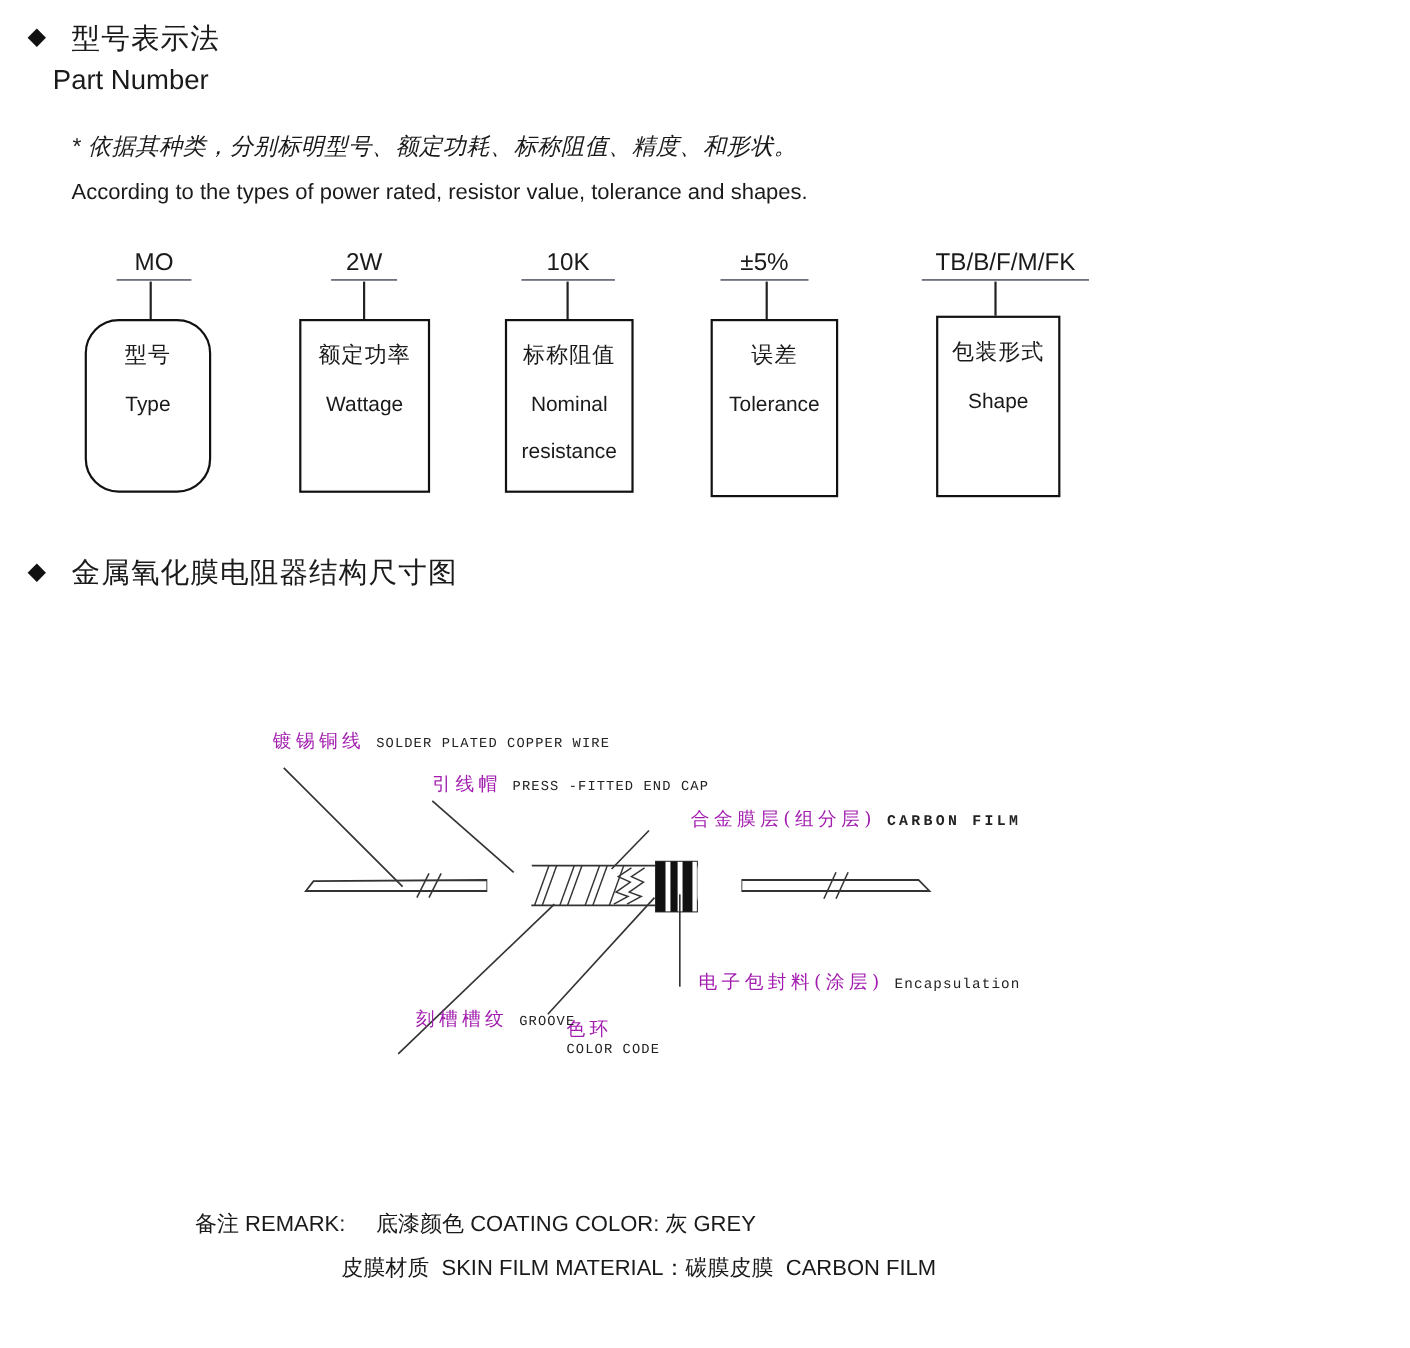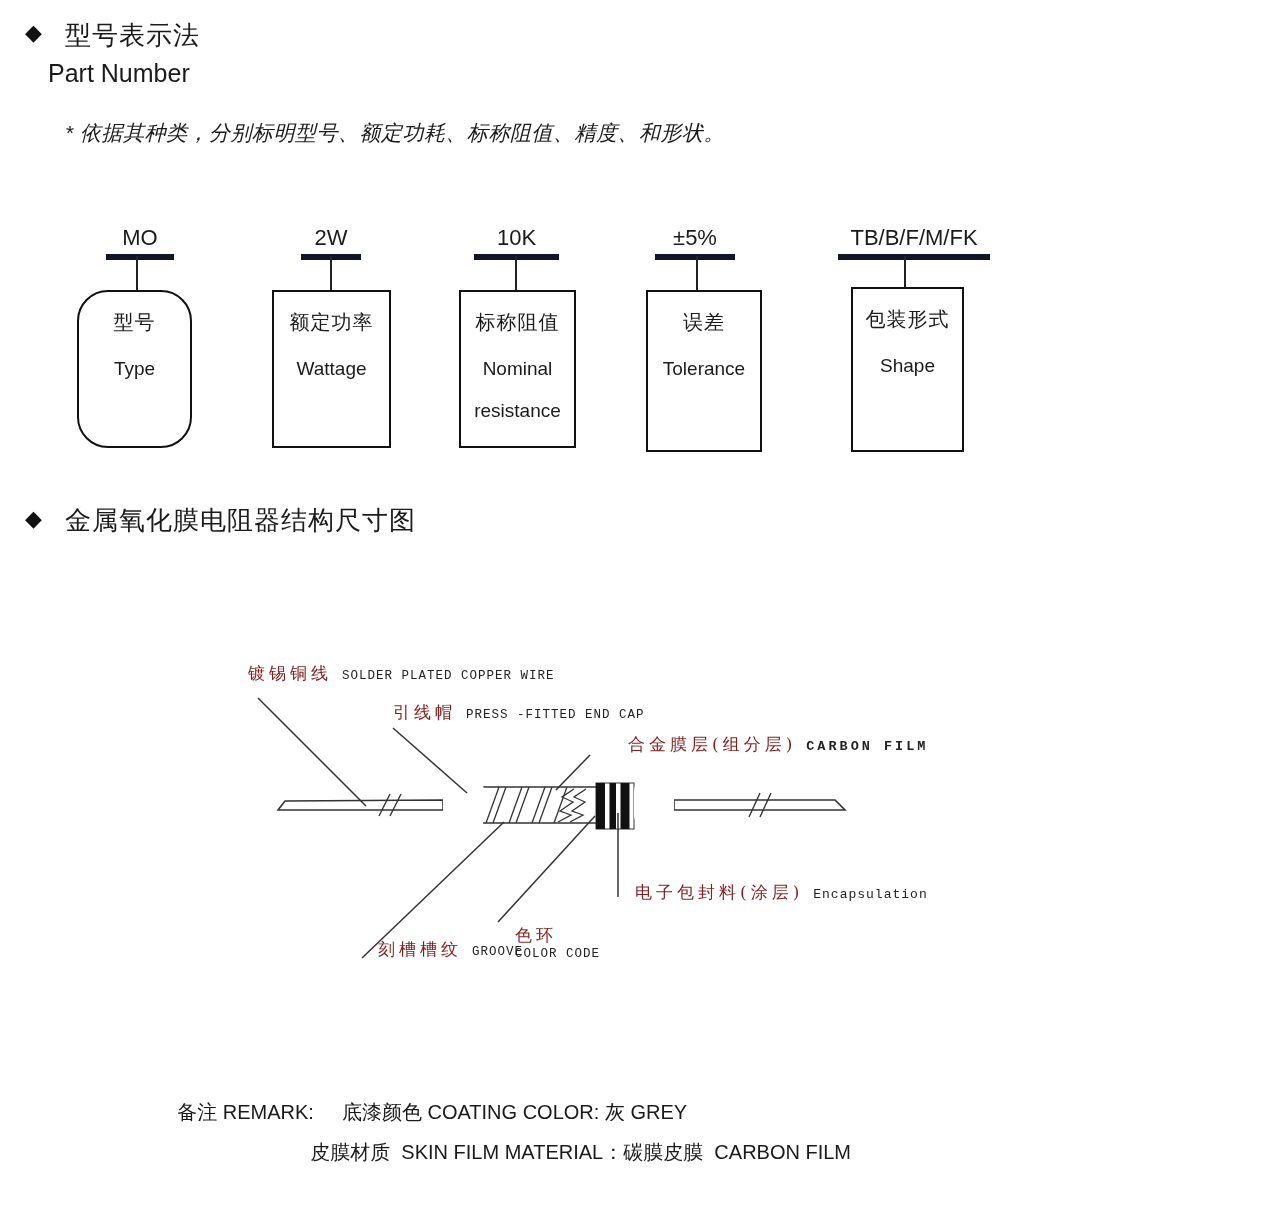--- a/index.html
+++ b/index.html
@@ -9,30 +9,30 @@
 
   
   .diamond{font-size:22px;color:#111;line-height:1;}
   .h-zh{font-size:26px;letter-spacing:1px;}
   .h-en{font-size:25px;}
 
   .note-zh{font-size:21px;letter-spacing:0.5px;}
   .note-en{font-size:20px;}
 
   
-  .code{font-size:22px;text-align:center;border-bottom:6px solid #0f172a;line-height:28px;height:30px;}
+  .code{font-size:22px;text-align:center;border-bottom:1px solid #0f172a;line-height:28px;height:30px;}
   .tick{width:2px;background:#222;}
   .pbox{border:2px solid #111;background:#fff;box-sizing:border-box;text-align:center;}
   .box-zh{font-size:20px;margin-top:17px;letter-spacing:1px;}
   .box-en{font-size:19px;margin-top:22px;}
   .box-en2{font-size:19px;margin-top:20px;}
 
   
   .dlabel{display:flex;align-items:baseline;white-space:nowrap;}
-  .dlabel .zh{font-family:"DejaVu Serif",serif;font-size:17px;letter-spacing:4px;color:#7f1d1d;}
+  .dlabel .zh{font-family:"DejaVu Serif",serif;font-size:17px;letter-spacing:4px;color:#a21caf;}
   .dlabel .en{font-family:"Liberation Mono",monospace;font-size:12.5px;letter-spacing:1px;
               color:#222;margin-left:10px;}
   .dl-carbon .en{font-weight:bold;letter-spacing:3px;font-size:13.5px;}
   .dl-encap .en{font-size:13px;}
 
   .resistor-svg line, .resistor-svg path, .resistor-svg polyline{stroke:#333;fill:none;}
 
   
   .remark{font-size:20px;white-space:pre;}
   .remark .gap{display:inline-block;width:28px;}
@@ -40,20 +40,21 @@
 </head>
 <body>
 
 <div class="page">
 
   <span class="abs diamond" style="left:25px;top:22px;">◆</span>
   <span class="abs h-zh" style="left:65px;top:18px;">型号表示法</span>
   <span class="abs h-en" style="left:48px;top:59px;">Part Number</span>
 
   <span class="abs note-zh" style="left:65px;top:119px;font-style:italic;">* 依据其种类，分别标明型号、额定功耗、标称阻值、精度、和形状。</span>
+  <span class="abs note-en" style="left:65px;top:164px;">According to the types of power rated, resistor value, tolerance and shapes.</span>
 
   <div class="abs code" style="left:106px;top:224px;width:68px;">MO</div>
   <div class="abs code" style="left:301px;top:224px;width:60px;">2W</div>
   <div class="abs code" style="left:474px;top:224px;width:85px;">10K</div>
   <div class="abs code" style="left:655px;top:224px;width:80px;">±5%</div>
   <div class="abs code" style="left:838px;top:224px;width:152px;">TB/B/F/M/FK</div>
 
   <div class="abs tick" style="left:136px;top:256px;height:34px;"></div>
   <div class="abs tick" style="left:330px;top:256px;height:34px;"></div>
   <div class="abs tick" style="left:515px;top:256px;height:34px;"></div>
@@ -147,21 +148,21 @@
     <span class="en">CARBON FILM</span>
   </div>
   <div class="abs dlabel dl-encap" style="left:635px;top:881px;">
     <span class="zh">电子包封料(涂层)</span>
     <span class="en">Encapsulation</span>
   </div>
   <div class="abs dlabel" style="left:505px;top:924px;flex-direction:column;">
     <span class="zh">色环</span>
     <span class="en">COLOR CODE</span>
   </div>
-  <div class="abs dlabel" style="left:378px;top:938px;">
+  <div class="abs dlabel" style="left:378px;top:915px;">
     <span class="zh">刻槽槽纹</span>
     <span class="en">GROOVE</span>
   </div>
 
   <div class="abs remark" style="left:155px;top:1076px;">
     <span>备注 REMARK:</span><span class="gap"></span><span>底漆颜色 COATING COLOR: 灰 GREY</span>
   </div>
   <div class="abs remark" style="left:288px;top:1116px;">
     <span>皮膜材质  SKIN FILM MATERIAL：碳膜皮膜  CARBON FILM</span>
   </div>

